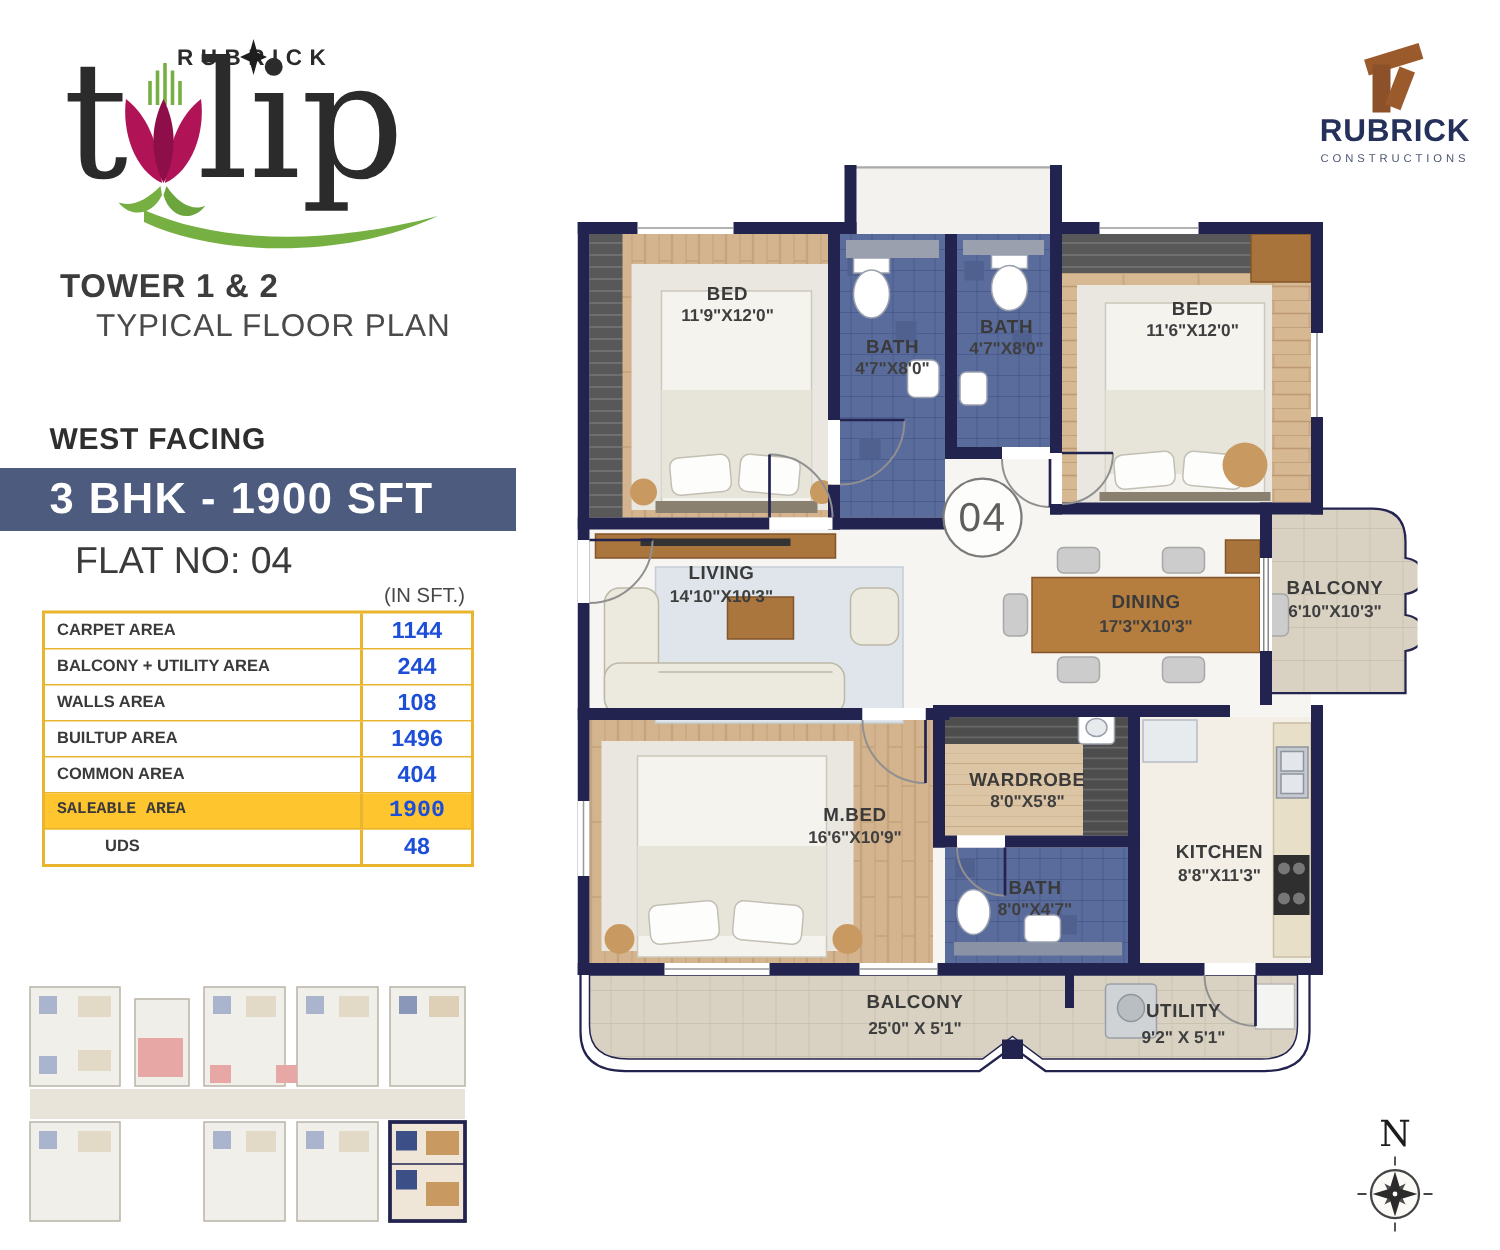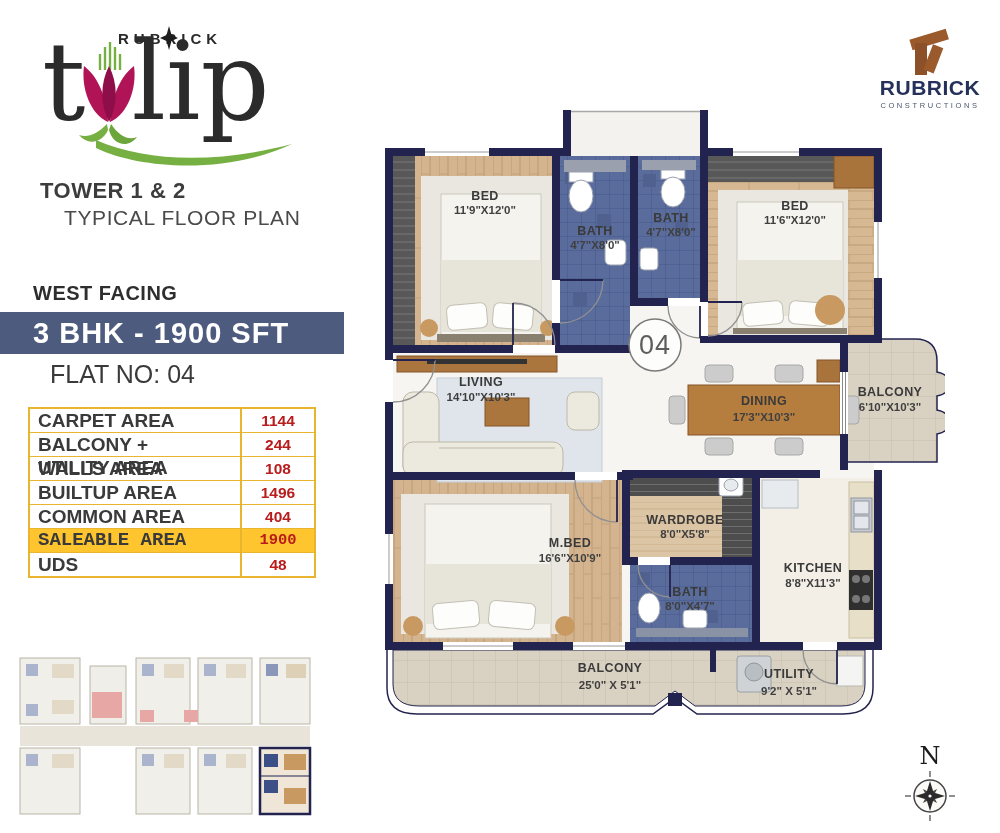--- a/index.html
+++ b/index.html
@@ -24,24 +24,24 @@
 
   
   .facing{left:33px;top:282px;font-size:20px;font-weight:600;color:#2e2e2e;letter-spacing:.5px;}
   .banner{left:0;top:312px;width:344px;height:42px;background:#4d5c7e;}
   .banner span{display:block;margin-left:33px;line-height:42px;font-size:29px;font-weight:bold;
                color:#ffffff;letter-spacing:1px;}
   .flatno{left:50px;top:360px;font-size:25px;color:#3a3a3a;}
   .insft{left:28px;top:389px;width:282px;text-align:right;font-size:13.5px;color:#474747;}
   .area-table{left:28px;top:407px;width:284px;border:2px solid #e9b52e;background:#fff;}
   .arow{display:flex;height:23px;border-bottom:1.5px solid #e9b52e;line-height:23px;}
-  .arow:last-child{border-bottom:none;}
-  .arow .lbl{flex:1;padding-left:8px;font-size:19px;font-weight:600;color:#3a3a3a;}
+  .arow:last-child{border-bottom:none;padding-left:32px;}
+  .arow .lbl{flex:1;padding-left:8px;font-size:11px;font-weight:600;color:#3a3a3a;}
   .arow .val{width:72px;border-left:2px solid #e9b52e;text-align:center;font-size:15.5px;
-             font-weight:600;color:#b91c1c;margin-left:48px;}
+             font-weight:600;color:#1d4ed8;margin-left:48px;}
   .arow.hl{background:#ffc52e;font-family:Liberation Mono, monospace;}
 
   
   .plansvg{left:385px;top:110px;}
   .rname{font:700 12.5px "Liberation Sans",sans-serif;fill:#3a3a3a;letter-spacing:.4px;}
   .rdim{font:700 11.5px "Liberation Sans",sans-serif;fill:#3f3f3f;}
   .unitnum{font:400 27px "Liberation Sans",sans-serif;fill:#5e5e5e;letter-spacing:1px;}
   .kplan{left:12px;top:648px;}
   .compass{left:900px;top:742px;}
   .compass-n{font-family:"DejaVu Serif","Liberation Serif",serif;font-size:24px;fill:#1c1c1c;}
@@ -90,20 +90,21 @@
     <rect x="26" y="20" width="11" height="27" fill="#9a5a2c" transform="rotate(21 31 22)"></rect>
   </svg>
   <div class="abs brand-name">RUBRICK</div>
   <div class="abs brand-tag">CONSTRUCTIONS</div>
 
   <div class="abs facing">WEST FACING</div>
   <div class="abs banner">
     <span>3 BHK - 1900 SFT</span>
   </div>
   <div class="abs flatno">FLAT NO: 04</div>
+  <div class="abs insft">(IN SFT.)</div>
 
   <div class="abs area-table">
     <div class="arow">
       <div class="lbl">CARPET AREA</div>
       <div class="val">1144</div>
     </div>
     <div class="arow">
       <div class="lbl">BALCONY + UTILITY AREA</div>
       <div class="val">244</div>
     </div>

